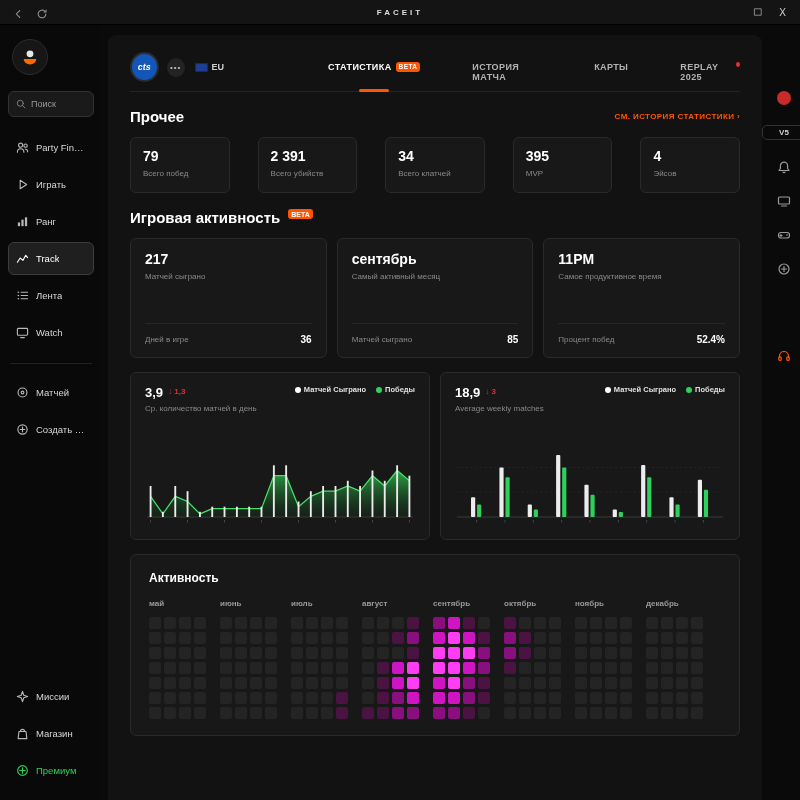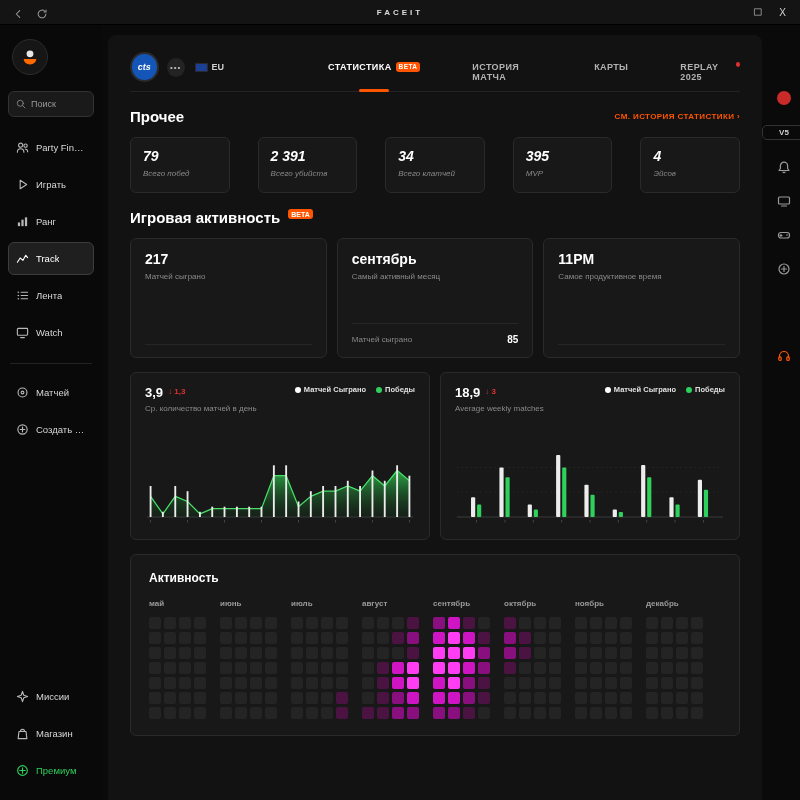--- a/index.html
+++ b/index.html
@@ -41,21 +41,21 @@
   .tabs{display:flex;gap:20px;margin-left:72px;align-self:stretch;align-items:center;}
   .tab{font-size:9px;letter-spacing:.4px;color:#b3b3b3;font-weight:bold;position:relative;cursor:pointer;
     display:flex;align-items:flex-start;height:100%;padding-top:19px;box-sizing:border-box;margin-left:32px;}
   .tab.active{color:#fff;}
   .tab.active::after{content:"";position:absolute;left:50%;transform:translateX(-50%);bottom:-1px;width:30px;height:3px;background:#ff5500;border-radius:2px;}
   .beta{background:#ff5500;color:#fff;font-size:6.5px;padding:1.5px 3px;border-radius:3px;margin-left:4px;font-weight:bold;line-height:1;align-self:flex-start;}
   .dot-red{display:inline-block;width:5px;height:5px;border-radius:50%;background:#e03131;margin-left:4px;}
   .section-head{display:flex;align-items:center;margin:16px 0 12px;}
   .section-head h2{font-size:15px;margin:0;font-weight:bold;color:#fff;}
   .see-more{margin-left:auto;color:#ff5500;font-size:8px;font-weight:bold;letter-spacing:.4px;cursor:pointer;text-decoration:none;}
-  .stats-row{display:flex;gap:28px;font-style:italic;}
+  .stats-row{display:flex;gap:28px;}
   .stat-card{flex:1;background:#181818;border:1px solid #2a2a2a;border-radius:6px;padding:10px 12px;height:56px;box-sizing:border-box;}
   .stat-value{font-size:14px;font-weight:bold;color:#fff;}
   .stat-label{font-size:8px;color:#8a8a8a;margin-top:5px;}
   .act-cards{display:flex;gap:10px;}
   .act-card{flex:1;background:#181818;border:1px solid #2a2a2a;border-radius:6px;padding:12px 14px;height:120px;box-sizing:border-box;
     display:flex;flex-direction:column;}
   .act-value{font-size:14px;font-weight:bold;color:#fff;}
   .act-label{font-size:8px;color:#8a8a8a;margin-top:5px;}
   .act-div{height:1px;background:#262626;margin-top:auto;}
   .act-footer{display:flex;justify-content:space-between;align-items:center;padding-top:10px;}
@@ -267,34 +267,42 @@
 
     <div class="section-head">
       <h2>Игровая активность</h2>
       <span class="beta" style="margin-left:8px;font-size:7px;">BETA</span>
     </div>
     <div class="act-cards" id="act-cards">
         <div class="act-card">
           <div class="act-value">217</div>
           <div class="act-label">Матчей сыграно</div>
           <div class="act-div"></div>
+          <div class="act-footer">
+            <span class="act-fl">Дней в игре</span>
+            <span class="act-fv">36</span>
+          </div>
         </div>
         <div class="act-card">
           <div class="act-value">сентябрь</div>
           <div class="act-label">Самый активный месяц</div>
           <div class="act-div"></div>
           <div class="act-footer">
             <span class="act-fl">Матчей сыграно</span>
             <span class="act-fv">85</span>
           </div>
         </div>
         <div class="act-card">
           <div class="act-value">11PM</div>
           <div class="act-label">Самое продуктивное время</div>
           <div class="act-div"></div>
+          <div class="act-footer">
+            <span class="act-fl">Процент побед</span>
+            <span class="act-fv">52.4%</span>
+          </div>
         </div>
       </div>
 
     <div class="charts-row" id="charts-row">
         <div class="chart-card">
           <div class="chart-head">
             <span class="chart-value">3,9</span>
             <span class="delta">↓ 1,3</span>
             <div class="legend">
               <span><span class="sw" style="background: rgb(255, 255, 255);"></span><span>Матчей Сыграно</span></span>

